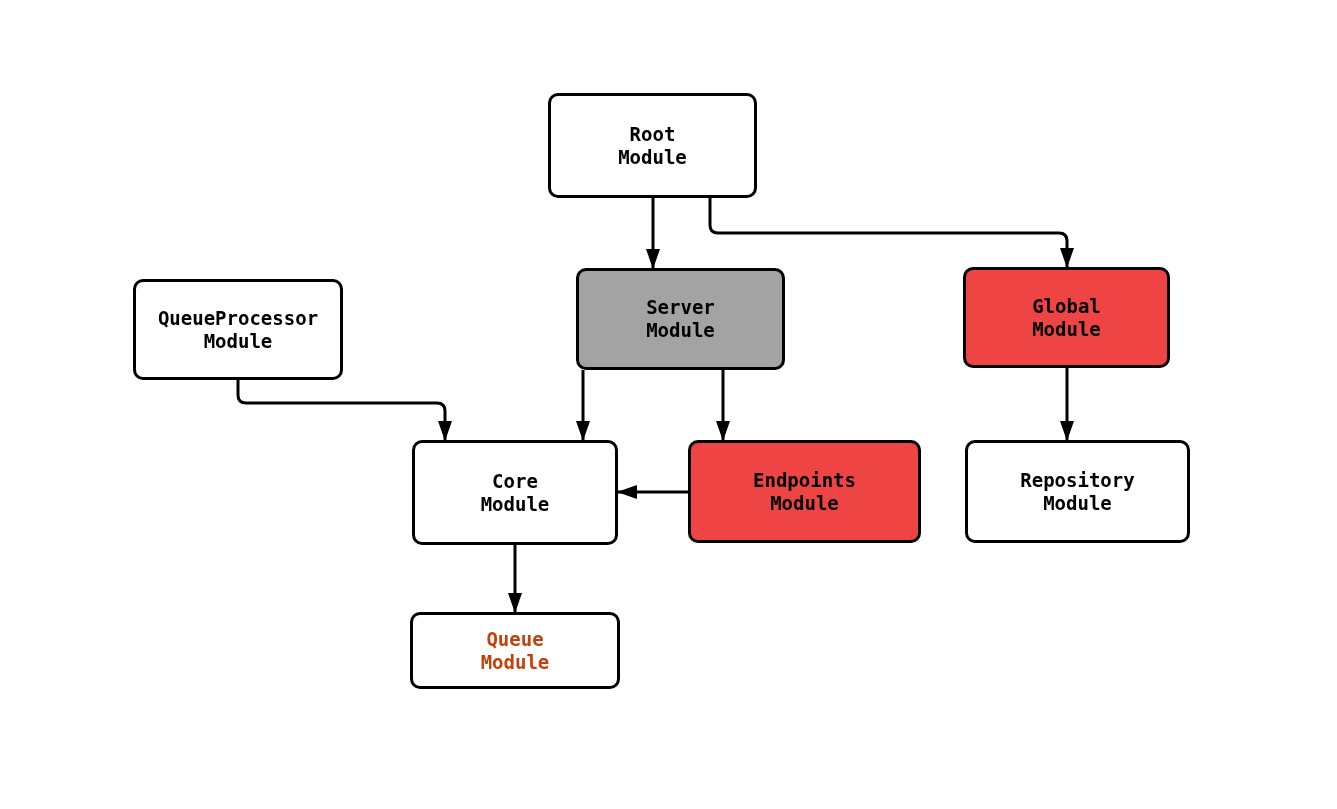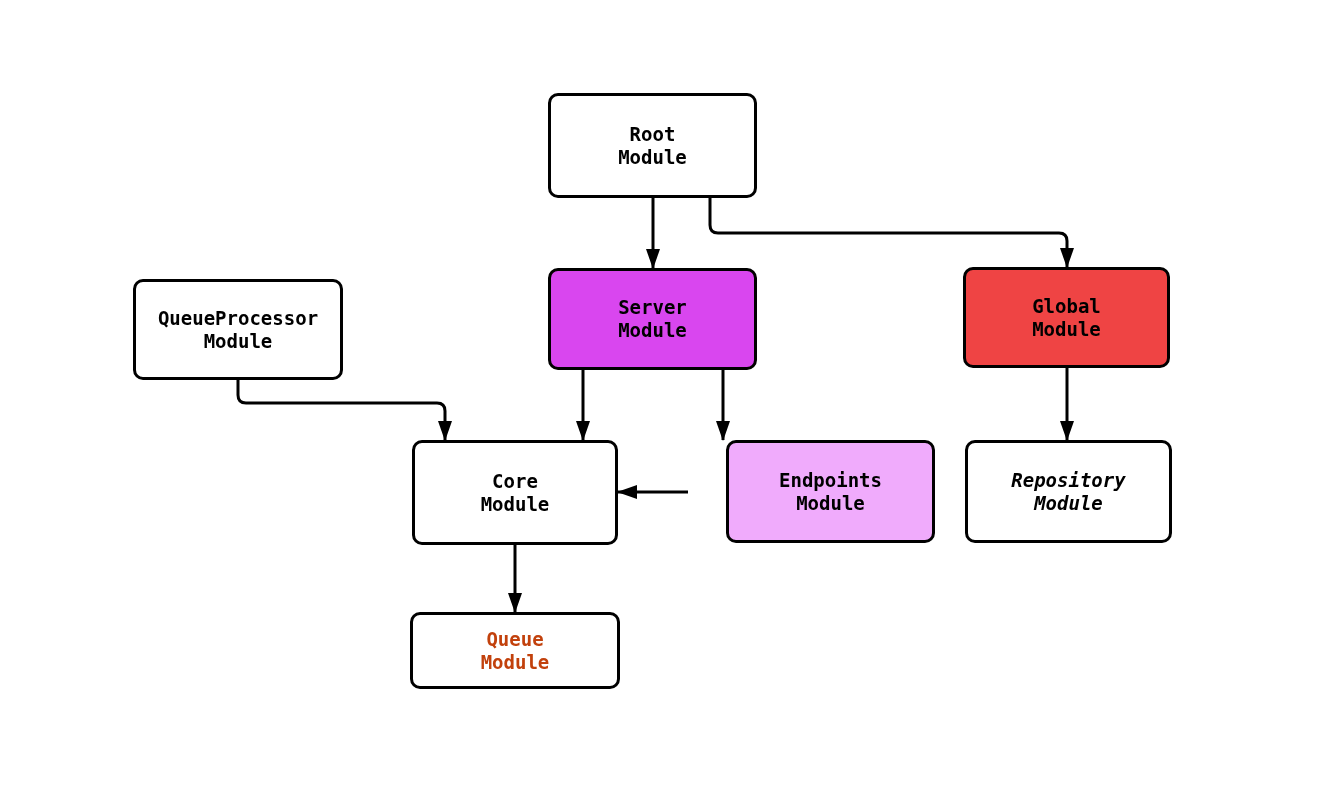--- a/index.html
+++ b/index.html
@@ -67,37 +67,37 @@
   </svg>
   <div id="node-layer">
       <div class="node" style="left: 548px; top: 93px; width: 209px; height: 105px; background: rgb(255, 255, 255); border-color: rgb(0, 0, 0); color: rgb(0, 0, 0);">
         <div class="node-line">Root</div>
         <div class="node-line">Module</div>
       </div>
       <div class="node" style="left: 133px; top: 267px; width: 210px; height: 101px; background: rgb(255, 255, 255); border-color: rgb(0, 0, 0); color: rgb(0, 0, 0); margin-top: 12px;">
         <div class="node-line">QueueProcessor</div>
         <div class="node-line">Module</div>
       </div>
-      <div class="node" style="left: 548px; top: 268px; width: 209px; height: 102px; background: #d946ef; border-color: rgb(0, 0, 0); color: rgb(0, 0, 0);">
+      <div class="node" style="left: 576px; top: 268px; width: 209px; height: 102px; background: #a3a3a3; border-color: rgb(0, 0, 0); color: rgb(0, 0, 0);">
         <div class="node-line">Server</div>
         <div class="node-line">Module</div>
       </div>
       <div class="node" style="left: 963px; top: 267px; width: 207px; height: 101px; background: #ef4444; border-color: rgb(0, 0, 0); color: rgb(0, 0, 0);">
         <div class="node-line">Global</div>
         <div class="node-line">Module</div>
       </div>
       <div class="node" style="left: 412px; top: 440px; width: 206px; height: 105px; background: rgb(255, 255, 255); border-color: rgb(0, 0, 0); color: rgb(0, 0, 0);">
         <div class="node-line">Core</div>
         <div class="node-line">Module</div>
       </div>
-      <div class="node" style="left: 688px; top: 440px; width: 209px; height: 103px; background: #f0abfc; border-color: rgb(0, 0, 0); color: rgb(0, 0, 0); margin-left: 38px;">
+      <div class="node" style="left: 688px; top: 440px; width: 233px; height: 103px; background: #ef4444; border-color: rgb(0, 0, 0); color: rgb(0, 0, 0);">
         <div class="node-line">Endpoints</div>
         <div class="node-line">Module</div>
       </div>
-      <div class="node" style="left: 965px; top: 440px; width: 207px; height: 103px; background: rgb(255, 255, 255); border-color: rgb(0, 0, 0); color: rgb(0, 0, 0); font-style: italic;">
+      <div class="node" style="left: 965px; top: 440px; width: 225px; height: 103px; background: rgb(255, 255, 255); border-color: rgb(0, 0, 0); color: rgb(0, 0, 0);">
         <div class="node-line">Repository</div>
         <div class="node-line">Module</div>
       </div>
       <div class="node" style="left: 410px; top: 612px; width: 210px; height: 77px; background: rgb(255, 255, 255); border-color: rgb(0, 0, 0); color: #c2410c;">
         <div class="node-line">Queue</div>
         <div class="node-line">Module</div>
       </div>
     </div>
 </div>
 

